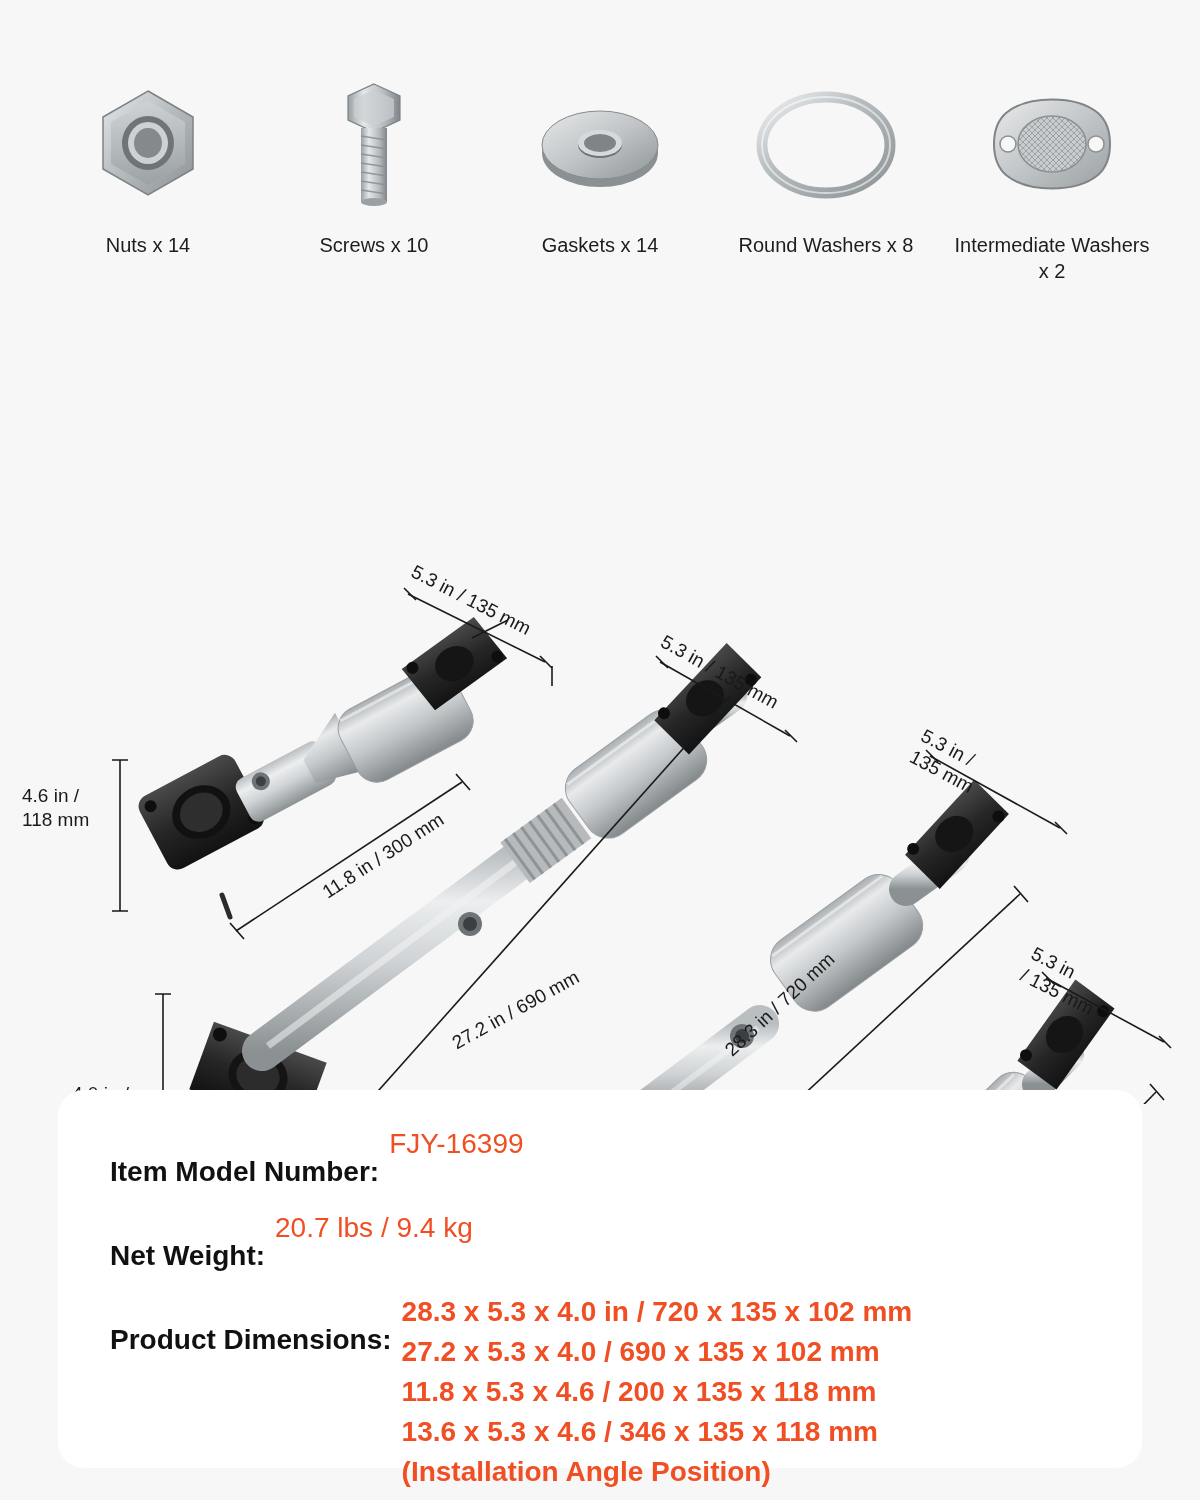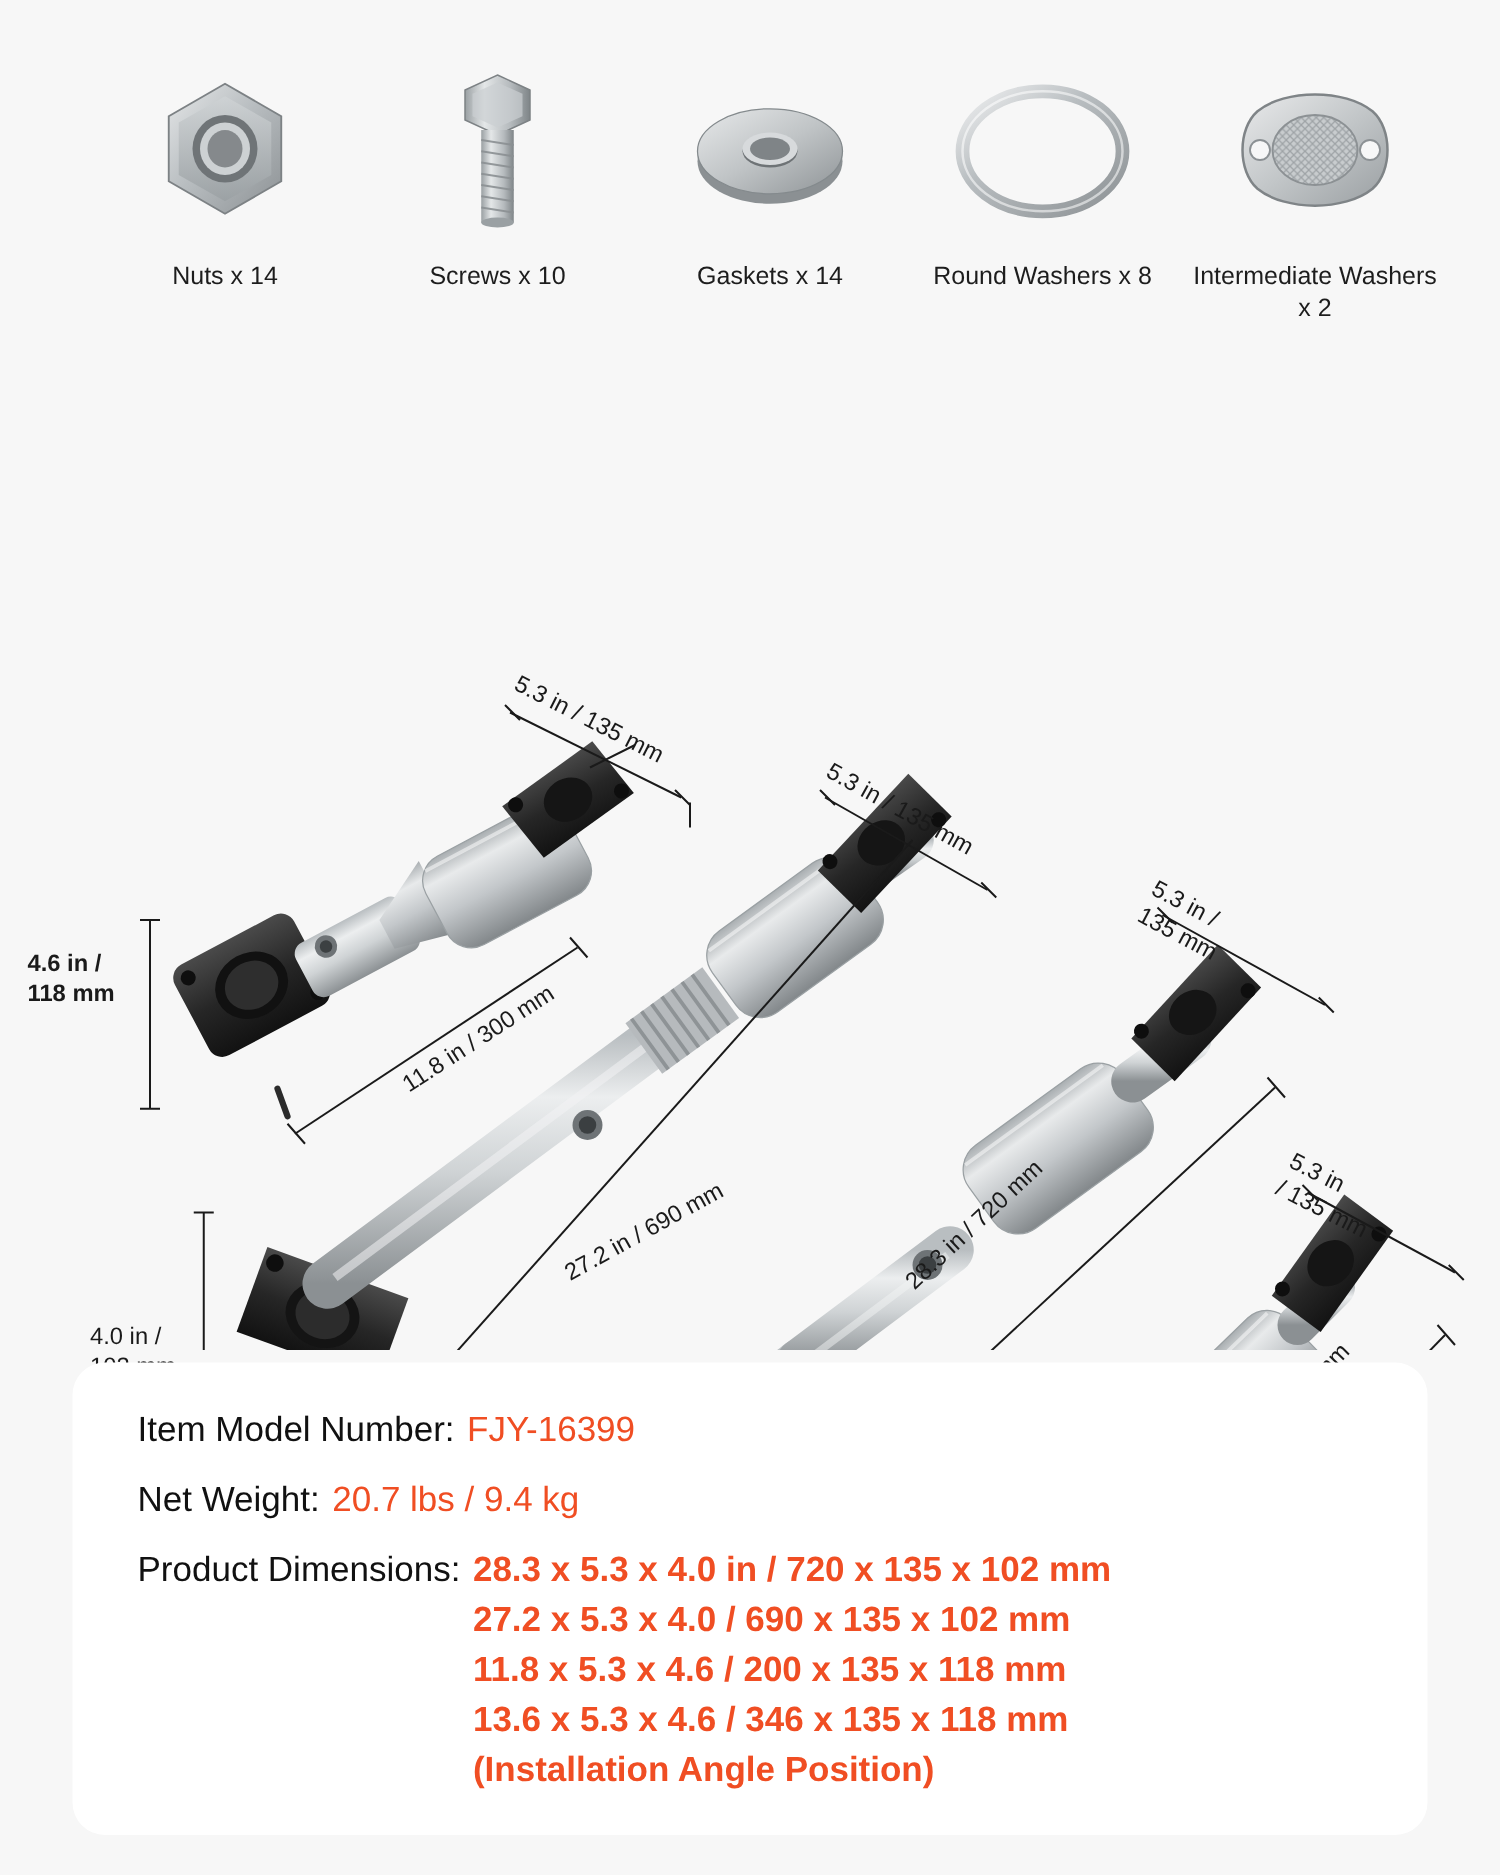--- a/index.html
+++ b/index.html
@@ -10,22 +10,21 @@
     font-family: "Liberation Sans", sans-serif;
     color: #1a1a1a;
     position: relative;
     overflow: hidden;
   }
 
   
   .accessories {
     display: flex;
     justify-content: space-between;
-    padding: 44px 48px 0 48px;
-    margin-left: 32px;
+    padding: 68px 48px 0 48px;
   }
   .acc-item {
     width: 200px;
     display: flex;
     flex-direction: column;
     align-items: center;
   }
   .acc-art {
     height: 150px;
     width: 100%;
@@ -69,24 +68,25 @@
     border-radius: 26px;
     padding: 34px 0 0 52px;
   }
   .spec-row {
     display: flex;
     align-items: flex-start;
     margin-bottom: 16px;
   }
   .spec-key {
     font-size: 28px;
-    font-weight: normal;
+    font-weight: bold;
     color: #111;
     white-space: nowrap;
     line-height: 40px;
+    margin-top: 28px;
   }
   .spec-val {
     font-size: 28px;
     color: #f04e23;
     margin-left: 10px;
     line-height: 40px;
   }
   .spec-val.multi { line-height: 40px; font-weight: bold; }
   .spec-val .ln { display:block; white-space: nowrap; }
 </style>
@@ -412,21 +412,21 @@
     <g stroke="#1a1a1a" stroke-width="1.6" fill="none">
       <path d="M1046 684 L1164 748"></path>
       <path d="M1042 678 L1054 690 M1159 742 L1171 754"></path>
 
       <path d="M884 1078 L1156 798"></path>
       <path d="M878 1070 L892 1086 M1150 790 L1164 806"></path>
     </g>
   </svg>
 
   <div class="dimlabel" style="left:418px; top:266px; transform:rotate(27deg); transform-origin:left top;">5.3 in / 135 mm</div>
-  <div class="dimlabel" style="left:22px; top:490px;font-weight:bold;">4.6 in /
+  <div class="dimlabel" style="left:22px; top:490px;">4.6 in /
 118 mm</div>
   <div class="dimlabel" style="left:318px; top:590px; transform:rotate(-33deg); transform-origin:left top;">11.8 in / 300 mm</div>
 
   <div class="dimlabel" style="left:668px; top:336px; transform:rotate(29deg); transform-origin:left top;">5.3 in / 135 mm</div>
   <div class="dimlabel" style="left:72px; top:740px;margin-top:48px;">4.0 in /
 102 mm</div>
   <div class="dimlabel" style="left:448px; top:740px; transform:rotate(-29deg); transform-origin:left top;">27.2 in / 690 mm</div>
   <div class="dimlabel" style="left:238px; top:912px;">4.0 in / 102 mm</div>
 
   <div class="dimlabel" style="left:928px; top:430px; transform:rotate(28deg); transform-origin:left top;">5.3 in /

